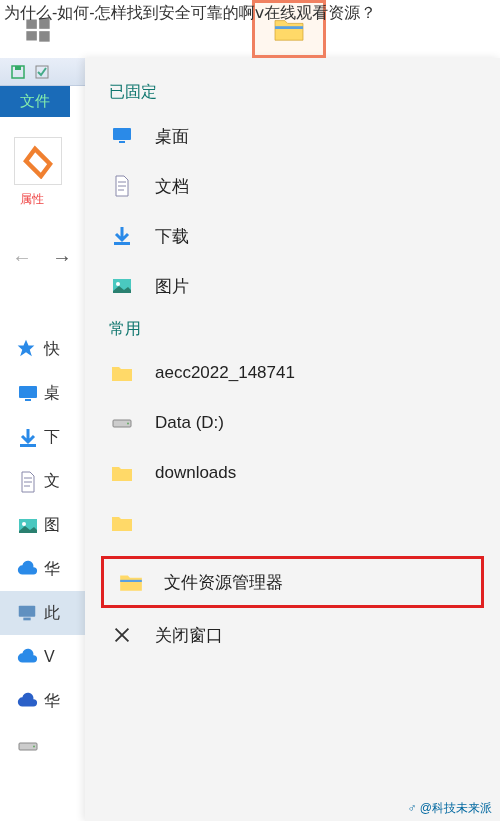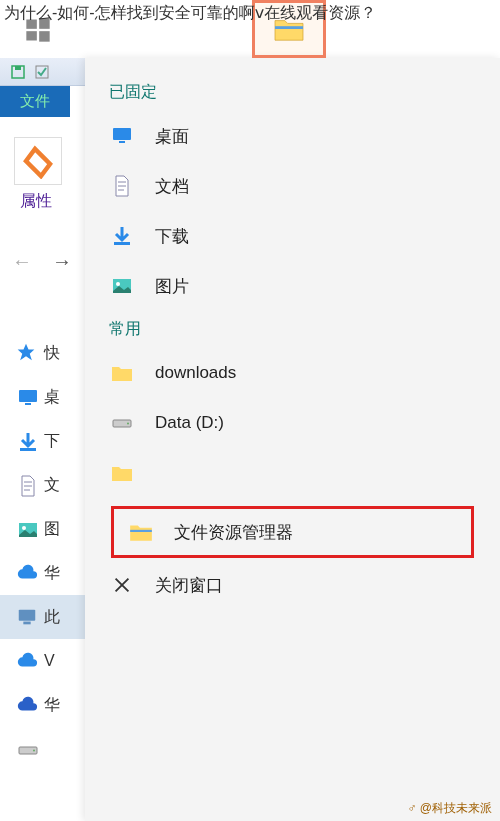--- a/index.html
+++ b/index.html
@@ -13,36 +13,36 @@
 .highlight-box { position: absolute; top: 0; left: 252px; width: 74px; height: 58px; border: 3px solid #f08060; background: rgba(255,200,150,0.15); z-index: 60; display: flex; align-items: center; justify-content: center; }
 
 .main { position: absolute; top: 58px; left: 0; right: 0; bottom: 0; display: flex; }
 
 .left-panel { width: 85px; background: #fff; display: flex; flex-direction: column; }
 .qat { height: 28px; background: linear-gradient(#e8eef8,#d8e2f0); display: flex; align-items: center; gap: 8px; padding-left: 10px; border-bottom: 1px solid #c0cde0; }
 .tab-row { display: flex; }
 .file-tab { background: #1a6bb8; color: #86efac; padding: 6px 20px; font-size: 15px; }
 .prop-block { padding: 20px 0 16px 14px; }
 .prop-icon { width: 48px; height: 48px; border: 1px solid #ddd; display: flex; align-items: center; justify-content: center; margin-bottom: 6px; }
-.prop-label { font-size: 16px; color: #4c1d95; padding-left: 6px; }
+.prop-label { font-size: 12px; color: #ef4444; padding-left: 6px; }
 .nav-arrows { display: flex; gap: 20px; padding: 20px 12px; color: #aaa; font-size: 20px; }
 .nav-arrows .enabled { color: #555; }
 
 .side-list { margin-top: 40px; padding-left: 16px; }
 .side-item { display: flex; align-items: center; gap: 6px; height: 44px; font-size: 16px; color: #333; white-space: nowrap; overflow: hidden; }
 .side-item.selected { background: #d8e4f0; margin-left: -16px; padding-left: 16px; }
 .side-icon { width: 22px; height: 22px; flex-shrink: 0; }
 
 .menu { flex: 1; background: #f4f4f4; padding: 16px 0; box-shadow: -2px 0 8px rgba(0,0,0,0.1); }
 .menu-header { font-size: 16px; color: #0f766e; padding: 8px 24px; }
 .menu-item { display: flex; align-items: center; gap: 20px; padding: 12px 24px; font-size: 17px; color: #222; cursor: pointer; }
 .menu-icon { width: 26px; height: 26px; display: flex; align-items: center; justify-content: center; flex-shrink: 0; }
-.menu-item.highlighted { border: 3px solid #e02020; margin: 2px 26px; padding: 10px 14px; }
-
-.watermark { position: absolute; bottom: 4px; right: 8px; font-size: 12px; color: #a16207; z-index: 200; }
+.menu-item.highlighted { border: 3px solid #e02020; margin: 2px 16px; padding: 10px 14px; }
+
+.watermark { position: absolute; bottom: 4px; right: 8px; font-size: 12px; color: #0369a1; z-index: 200; }
 </style>
 </head>
 <body>
 
 <div class="overlay-text">为什么-如何-怎样找到安全可靠的啊ⅴ在线观看资源？</div>
 
 <div class="taskbar-icons">
   <div class="taskbar-icon">
     <svg width="28" height="28" viewBox="0 0 24 24">
         <rect x="2" y="3" width="9" height="8" fill="#888"></rect>
@@ -204,37 +204,45 @@
         </div>
       </div>
     <div class="menu-header">常用</div>
     <div id="frequent-list">
         <div class="menu-item">
           <span class="menu-icon">
             <svg width="24" height="24" viewBox="0 0 24 20">
               <path d="M2 4 L9 4 L11 6 L22 6 L22 18 L2 18 Z" fill="#ffd968"></path>
             </svg>
           </span>
-          <span>downloads</span>
+          <span>aecc2022_148741</span>
         </div>
         <div class="menu-item">
           <span class="menu-icon">
             <svg width="24" height="24" viewBox="0 0 24 24">
               <rect x="3" y="9" width="18" height="7" rx="1" fill="#ccc" stroke="#888"></rect>
               <circle cx="18" cy="12.5" r="1" fill="#6a6"></circle>
             </svg>
           </span>
           <span>Data (D:)</span>
         </div>
         <div class="menu-item">
           <span class="menu-icon">
             <svg width="24" height="24" viewBox="0 0 24 20">
               <path d="M2 4 L9 4 L11 6 L22 6 L22 18 L2 18 Z" fill="#ffd968"></path>
             </svg>
           </span>
+          <span>downloads</span>
+        </div>
+        <div class="menu-item">
+          <span class="menu-icon">
+            <svg width="24" height="24" viewBox="0 0 24 20">
+              <path d="M2 4 L9 4 L11 6 L22 6 L22 18 L2 18 Z" fill="#ffd968"></path>
+            </svg>
+          </span>
         </div>
       </div>
     <div id="actions-list" style="margin-top:8px;">
         <div class="menu-item highlighted">
           <span class="menu-icon">
             <svg width="26" height="22" viewBox="0 0 24 20">
               <path d="M2 4 L9 4 L11 6 L22 6 L22 18 L2 18 Z" fill="#ffd968"></path>
               <rect x="2" y="8" width="20" height="2" fill="#5aa0e0"></rect>
             </svg>
           </span>

